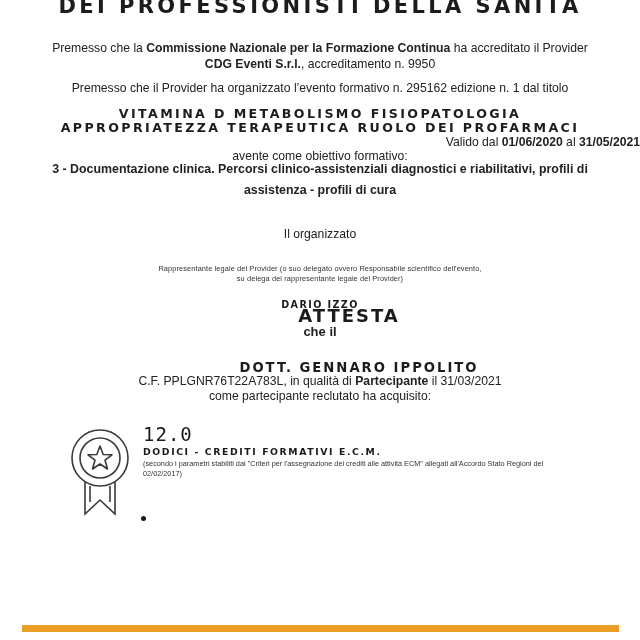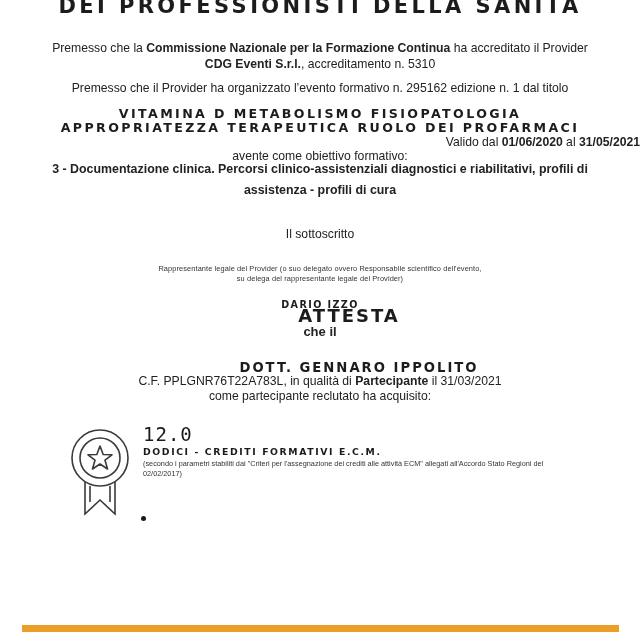--- a/index.html
+++ b/index.html
@@ -21,37 +21,37 @@
   .badge { position:absolute; left:64px; top:426px; width:80px; height:92px; }
   .bar { position:absolute; left:22px; top:625px; width:597px; height:7px; background:#ec9f27; }
 </style>
 </head>
 <body>
 
 <div class="center title-top">DEI PROFESSIONISTI DELLA SANITÀ</div>
 
 <div class="center p" style="top:40px;">
   <span>Premesso che la </span><b>Commissione Nazionale per la Formazione Continua</b><span> ha accreditato il Provider</span><br>
-  <b>CDG Eventi S.r.l.</b><span>, accreditamento n. 5310</span>
+  <b>CDG Eventi S.r.l.</b><span>, accreditamento n. 9950</span>
 </div>
 
 <div class="center p" style="top:80px;">Premesso che il Provider ha organizzato l’evento formativo n. 295162 edizione n. 1 dal titolo</div>
 
 <div class="center event" style="top:107px;">VITAMINA D METABOLISMO FISIOPATOLOGIA</div>
 <div class="center event" style="top:121px;">APPROPRIATEZZA TERAPEUTICA RUOLO DEI PROFARMACI</div>
 
 <div class="center p" style="top:134px;text-align:right;">
   <span>Valido dal </span><b>01/06/2020</b><span> al </span><b>31/05/2021</b>
 </div>
 
 <div class="center p" style="top:148px;">avente come obiettivo formativo:</div>
 <div class="center obj" style="top:161px;">3 - Documentazione clinica. Percorsi clinico-assistenziali diagnostici e riabilitativi, profili di</div>
 <div class="center obj" style="top:182px;">assistenza - profili di cura</div>
 
-<div class="center p" style="top:226px;">Il sottoscritto</div>
+<div class="center p" style="top:226px;">Il organizzato</div>
 <div class="center sig" style="top:251px;margin-top:48px;">DARIO IZZO</div>
 <div class="center small" style="top:263px;">Rappresentante legale del Provider (o suo delegato ovvero Responsabile scientifico dell'evento,</div>
 <div class="center small" style="top:273px;">su delega del rappresentante legale del Provider)</div>
 
 <div class="center attesta" style="top:305px;">ATTESTA</div>
 <div class="center p" style="top:324px; font-weight:bold; font-size:13px;">che il</div>
 
 <div class="center name" style="top:360px;margin-left:39px;">DOTT. GENNARO IPPOLITO</div>
 <div class="center p" style="top:373px;">
   <span>C.F. PPLGNR76T22A783L, in qualità di </span><b>Partecipante</b><span> il 31/03/2021</span>

